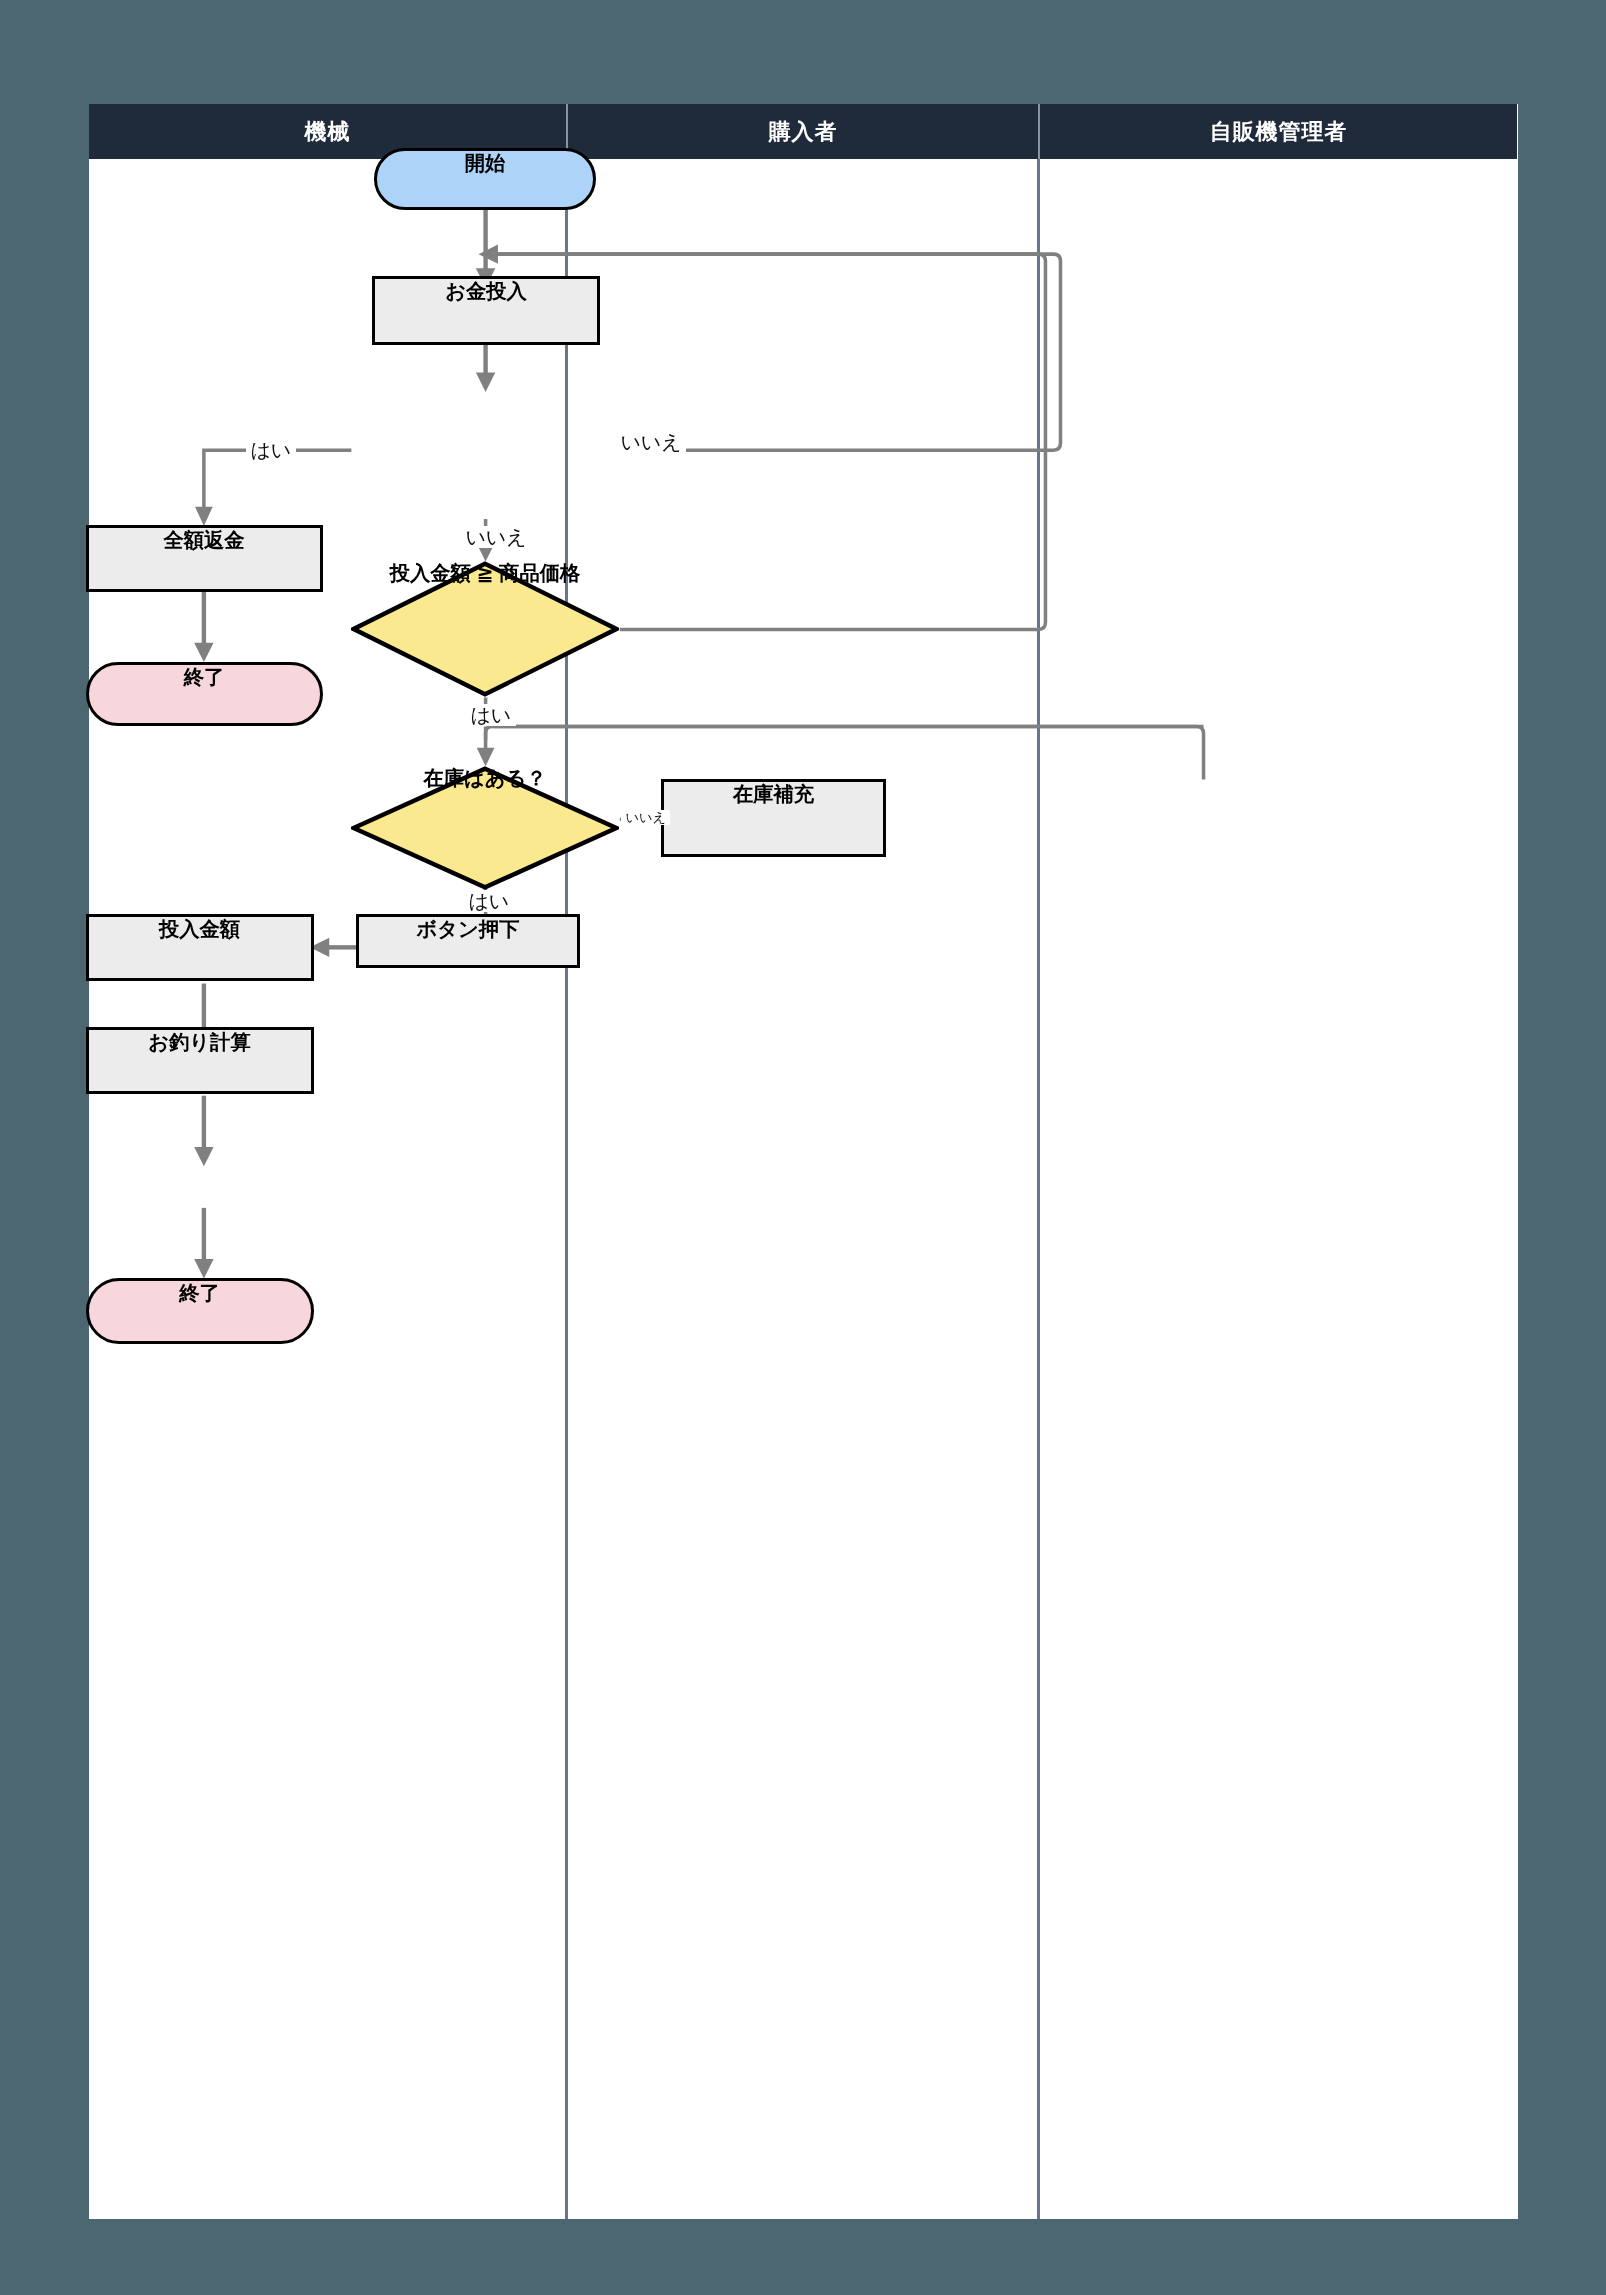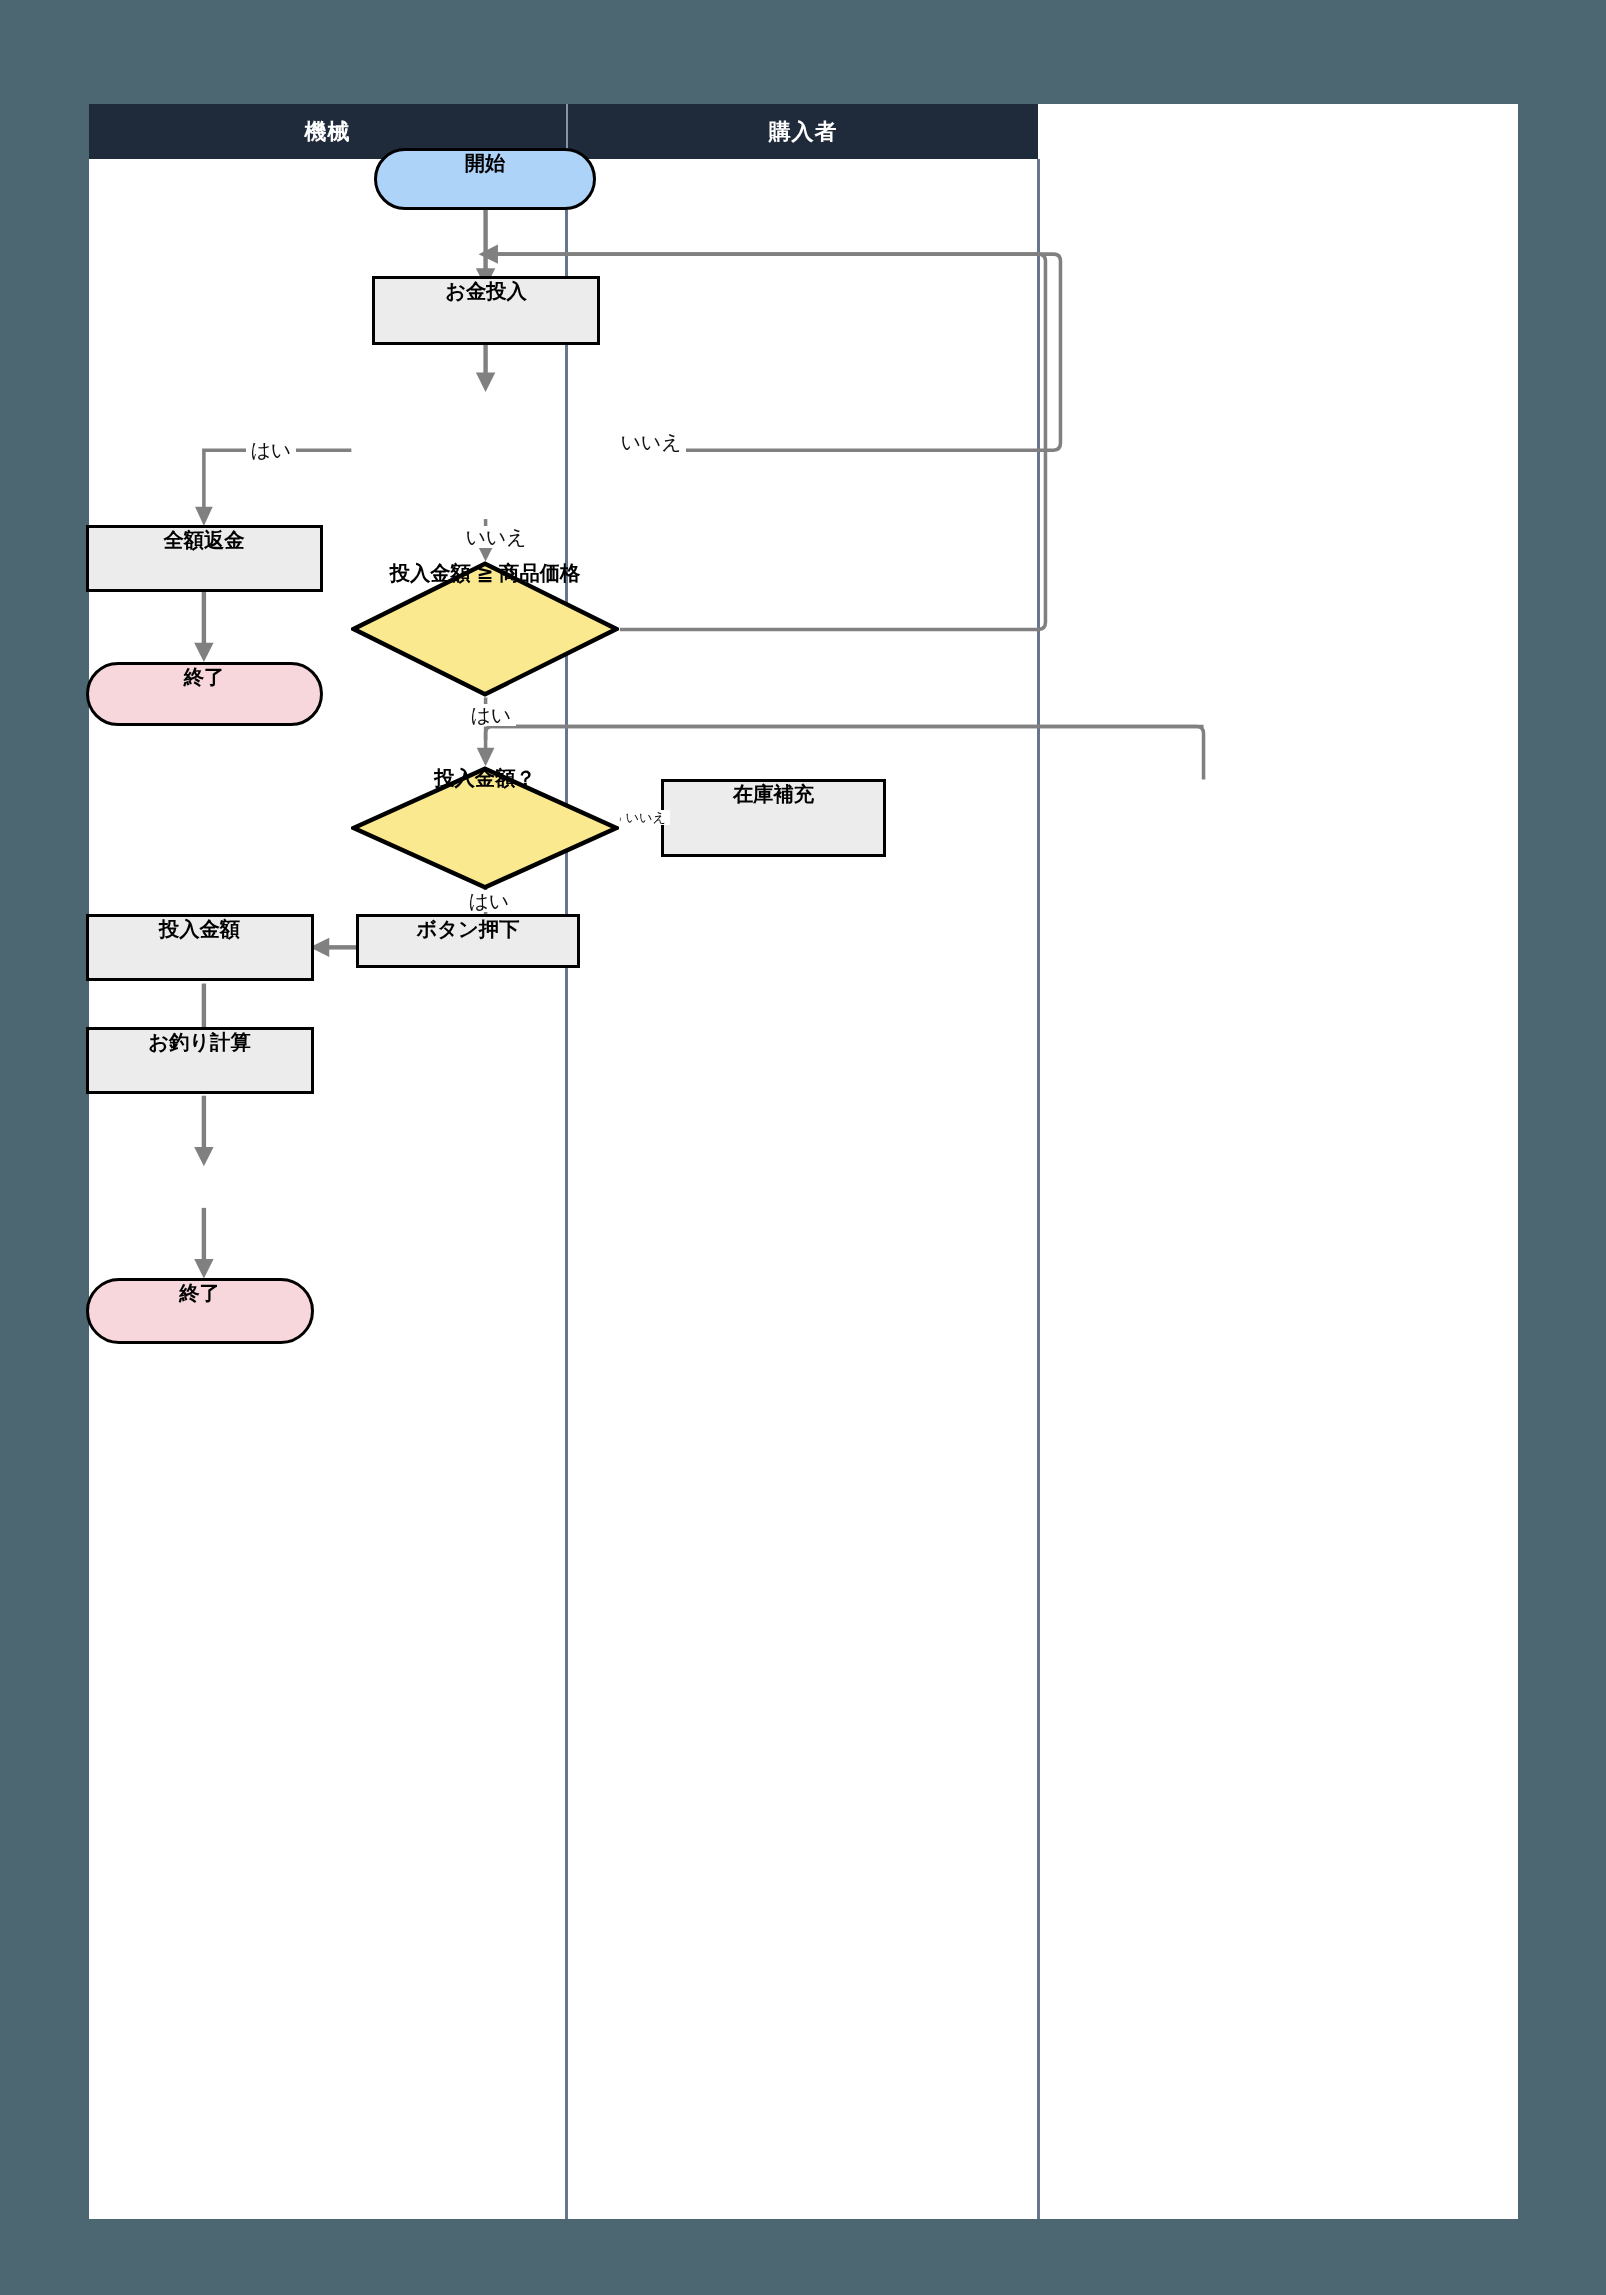--- a/index.html
+++ b/index.html
@@ -80,20 +80,23 @@
 
 <div id="stage">
   <div class="canvas">
 
     <div class="lane-head" style="left:0px;width:477px;">
       <span>機械</span>
     </div>
     <div class="lane-head sep" style="left:477px;width:472px;">
       <span>購入者</span>
     </div>
+    <div class="lane-head sep" style="left:949px;width:479px;">
+      <span>自販機管理者</span>
+    </div>
 
     <div class="lane-div" style="left:476px;"></div>
     <div class="lane-div" style="left:948px;"></div>
 
     <svg class="edges" viewBox="0 0 1618 2395">
 
       <path class="edge" d="M449,120 L449,192"></path>
       <polygon class="ahead" points="449,208 438,186 460,186"></polygon>
 
       <path class="edge" d="M449,272 L449,310"></path>
@@ -161,21 +164,21 @@
       <svg viewBox="0 0 304 154" preserveAspectRatio="none">
         <polygon points="152,3 301,77 152,151 3,77" fill="#fae98f" stroke="#000000" stroke-width="5"></polygon>
       </svg>
       <span class="dec-label">投入金額 ≧ 商品価格</span>
     </div>
 
     <div class="node n-dec" style="left:262px;top:662px;width:268px;height:124px;">
       <svg viewBox="0 0 304 140" preserveAspectRatio="none">
         <polygon points="152,3 301,70 152,137 3,70" fill="#fae98f" stroke="#000000" stroke-width="5"></polygon>
       </svg>
-      <span class="dec-label">投入金額？</span>
+      <span class="dec-label">在庫はある？</span>
     </div>
 
     <div class="node n-proc" style="left:572px;top:675px;width:225px;height:78px;">
       <span>在庫補充</span>
     </div>
 
     <div class="node n-proc" style="left:267px;top:810px;width:224px;height:54px;">
       <span>ボタン押下</span>
     </div>
 

